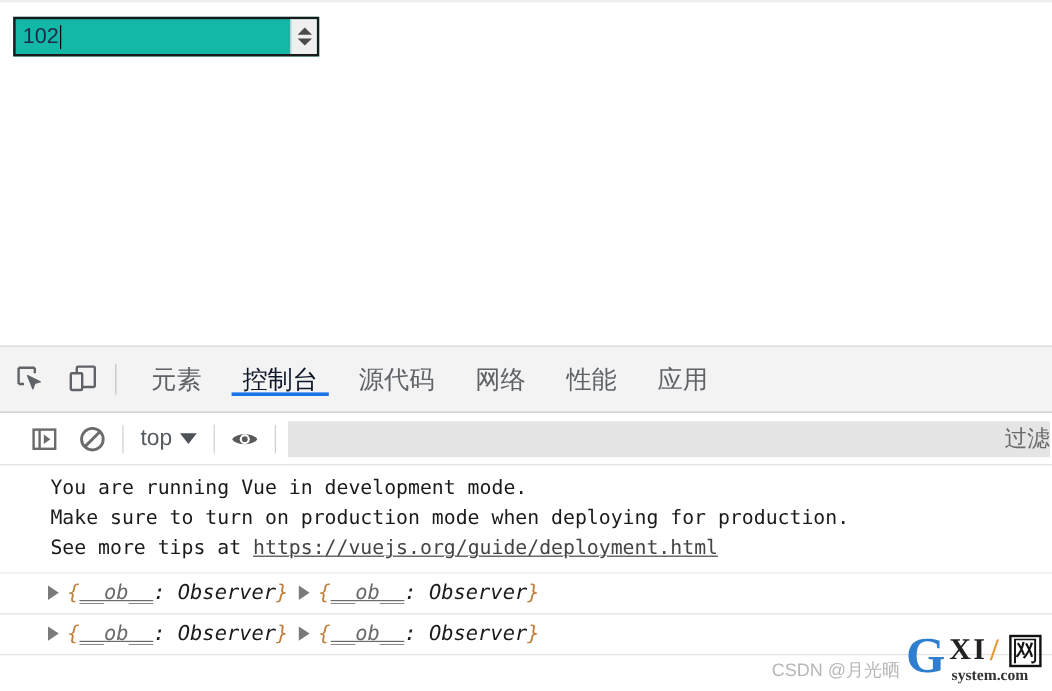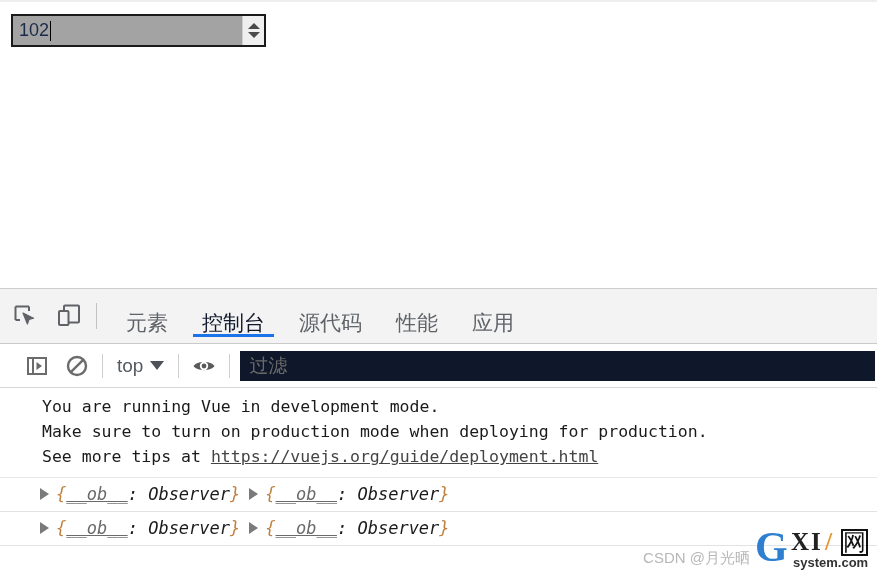--- a/index.html
+++ b/index.html
@@ -31,21 +31,21 @@
     width: 877px; height: 2px;
     background: #eeeeee;
   }
   .number-input-wrap {
     position: absolute;
     left: 11px;
     top: 14px;
     width: 255px;
     height: 33px;
     border: 2px solid #1a1a1a;
-    background: #a3a3a3;
+    background: #14b8a6;
     box-sizing: border-box;
     display: flex;
     align-items: stretch;
     justify-content: space-between;
   }
   .number-input-value {
     flex: 1 1 auto;
     display: flex;
     align-items: center;
     padding-left: 6px;
@@ -115,21 +115,21 @@
     justify-content: center;
   }
   .sep {
     width: 1px;
     height: 26px;
     background: #c2c2c2;
     margin: 0 12px;
   }
   .tabs {
     display: flex;
-    align-items: flex-end;
+    align-items: center;
     height: 41px;
   }
   .tab {
     display: flex;
     align-items: center;
     justify-content: center;
     padding: 0 17px;
     font-size: 21px;
     color: #5f6368;
     font-family: "Liberation Sans", sans-serif;
@@ -174,27 +174,28 @@
   }
   .chev {
     width: 0; height: 0;
     border-left: 7px solid transparent;
     border-right: 7px solid transparent;
     border-top: 9px solid #4c5257;
   }
   .filter-input {
     flex: 1 1 auto;
     height: 30px;
-    background: #0f172a;
+    background: #e5e5e5;
     display: flex;
     align-items: center;
     padding-left: 9px;
     font-size: 19px;
     color: #6a6a6a;
     margin-right: 2px;
+    justify-content: flex-end;
   }
 
   .console-body {
     background: #ffffff;
     font-family: "DejaVu Sans Mono", monospace;
   }
   .log-message {
     padding: 6px 16px 7px 42px;
     font-size: 16.5px;
     line-height: 1.53;
@@ -289,21 +290,21 @@
     padding: 0 0px;
     font-family: "Liberation Sans", sans-serif;
   }
   .gxi-sys {
     position: absolute;
     left: 40px;
     top: 27px;
     font-size: 13px;
     font-weight: bold;
     color: #333333;
-    font-family: Liberation Sans, sans-serif;
+    font-family: Liberation Serif, serif;
   }
 </style>
 </head>
 <body>
 
 <div id="page-area">
   <div class="topline"></div>
 
   <div class="number-input-wrap">
     <div class="number-input-value">
@@ -339,20 +340,23 @@
       <div class="tab">
           <span>元素</span>
         </div>
       <div class="tab active">
           <span>控制台</span>
         </div>
       <div class="tab">
           <span>源代码</span>
         </div>
       <div class="tab">
+          <span>网络</span>
+        </div>
+      <div class="tab">
           <span>性能</span>
         </div>
       <div class="tab">
           <span>应用</span>
         </div>
     </div>
   </div>
 
   <div class="console-toolbar">
     <div class="icon-btn">

